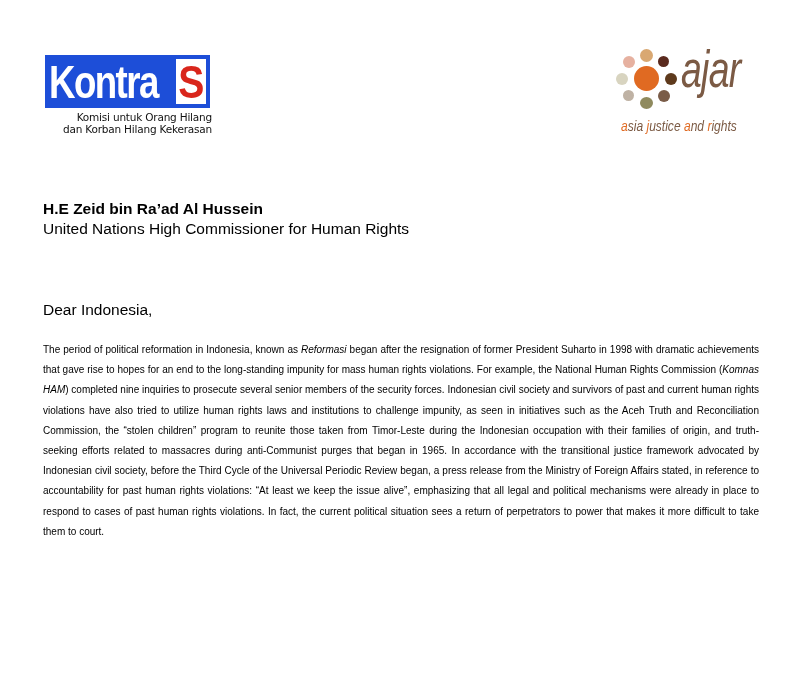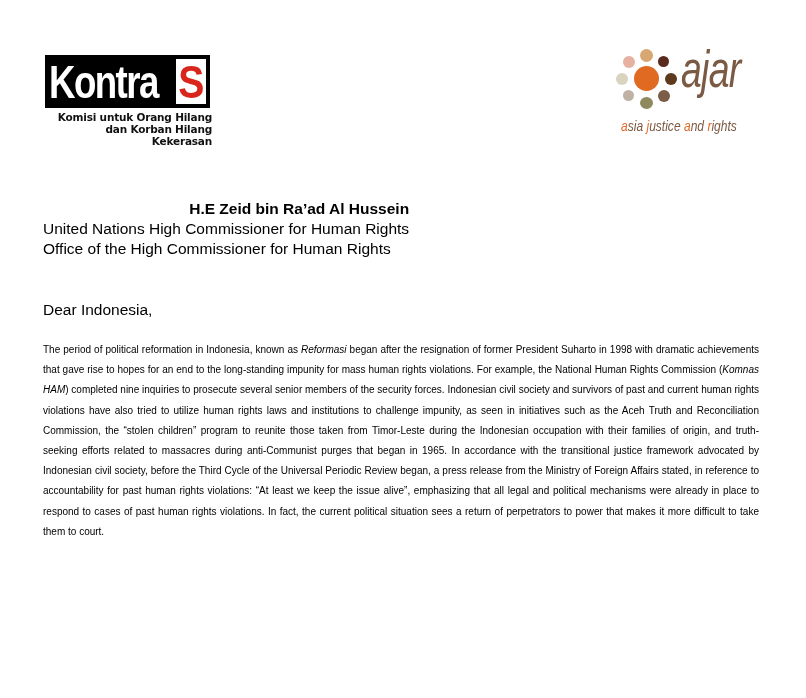--- a/index.html
+++ b/index.html
@@ -18,21 +18,21 @@
     
     .kontras {
       position: absolute;
       left: 45px;
       top: 55px;
       width: 170px;
     }
     .kontras-box {
       width: 165px;
       height: 53px;
-      background: #000000;
+      background: #1d4ed8;
       position: relative;
     }
     .kontras-word {
       position: absolute;
       left: 4px;
       top: 2px;
       font-family: "Liberation Sans", sans-serif;
       font-weight: bold;
       font-size: 47px;
       line-height: 50px;
@@ -55,21 +55,21 @@
       line-height: 46px;
       text-align: center;
       overflow: hidden;
     }
     .kontras-s span {
       display: inline-block;
       transform: scaleX(0.85);
     }
     .kontras-tag {
       font-family: "DejaVu Sans", sans-serif;
-      font-weight: bold;
+      font-weight: normal;
       font-size: 10.5px;
       line-height: 12px;
       color: #111111;
       text-align: right;
       width: 167px;
       margin-top: 3px;
       letter-spacing: -0.2px;
     }
     
     .ajar {
@@ -108,21 +108,21 @@
     }
     .ajar-tag .hl { color: #e06a22; }
     
     .recipient {
       position: absolute;
       left: 43px;
       top: 199px;
       font-size: 15.5px;
       line-height: 20px;
     }
-    .recipient .name { font-weight: bold; text-align: right; }
+    .recipient .name { font-weight: bold; }
     .salutation {
       position: absolute;
       left: 43px;
       top: 300px;
       font-size: 15.5px;
       line-height: 20px;
     }
     .body-para {
       position: absolute;
       left: 43px;
@@ -161,18 +161,17 @@
   </div>
   <div class="ajar-word">ajar</div>
   <div class="ajar-tag">
     <span class="hl">a</span><span>sia </span><span class="hl">j</span><span>ustice </span><span class="hl">a</span><span>nd </span><span class="hl">r</span><span>ights</span>
   </div>
 </div>
 
 <div class="recipient">
   <div class="name">H.E Zeid bin Ra’ad Al Hussein</div>
   <div>United Nations High Commissioner for Human Rights</div>
-  <div>Office of the High Commissioner for Human Rights</div>
 </div>
 
 <div class="salutation">Dear Indonesia,</div>
 
 <p class="body-para" style="margin:0;"><span>The period of political reformation in Indonesia, known as </span><em>Reformasi</em><span> began after the resignation of former President Suharto in 1998 with dramatic achievements that gave rise to hopes for an end to the long-standing impunity for mass human rights violations. For example, the National Human Rights Commission (</span><em>Komnas HAM</em><span>) completed nine inquiries to prosecute several senior members of the security forces. Indonesian civil society and survivors of past and current human rights violations have also tried to utilize human rights laws and institutions to challenge impunity, as seen in initiatives such as the Aceh Truth and Reconciliation Commission, the “stolen children” program to reunite those taken from Timor-Leste during the Indonesian occupation with their families of origin, and truth-seeking efforts related to massacres during anti-Communist purges that began in 1965. In accordance with the transitional justice framework advocated by Indonesian civil society, before the Third Cycle of the Universal Periodic Review began, a press release from the Ministry of Foreign Affairs stated, in reference to accountability for past human rights violations: “At least we keep the issue alive”, emphasizing that all legal and political mechanisms were already in place to respond to cases of past human rights violations. In fact, the current political situation sees a return of perpetrators to power that makes it more difficult to take them to court.</span></p>
 
 </body></html>

